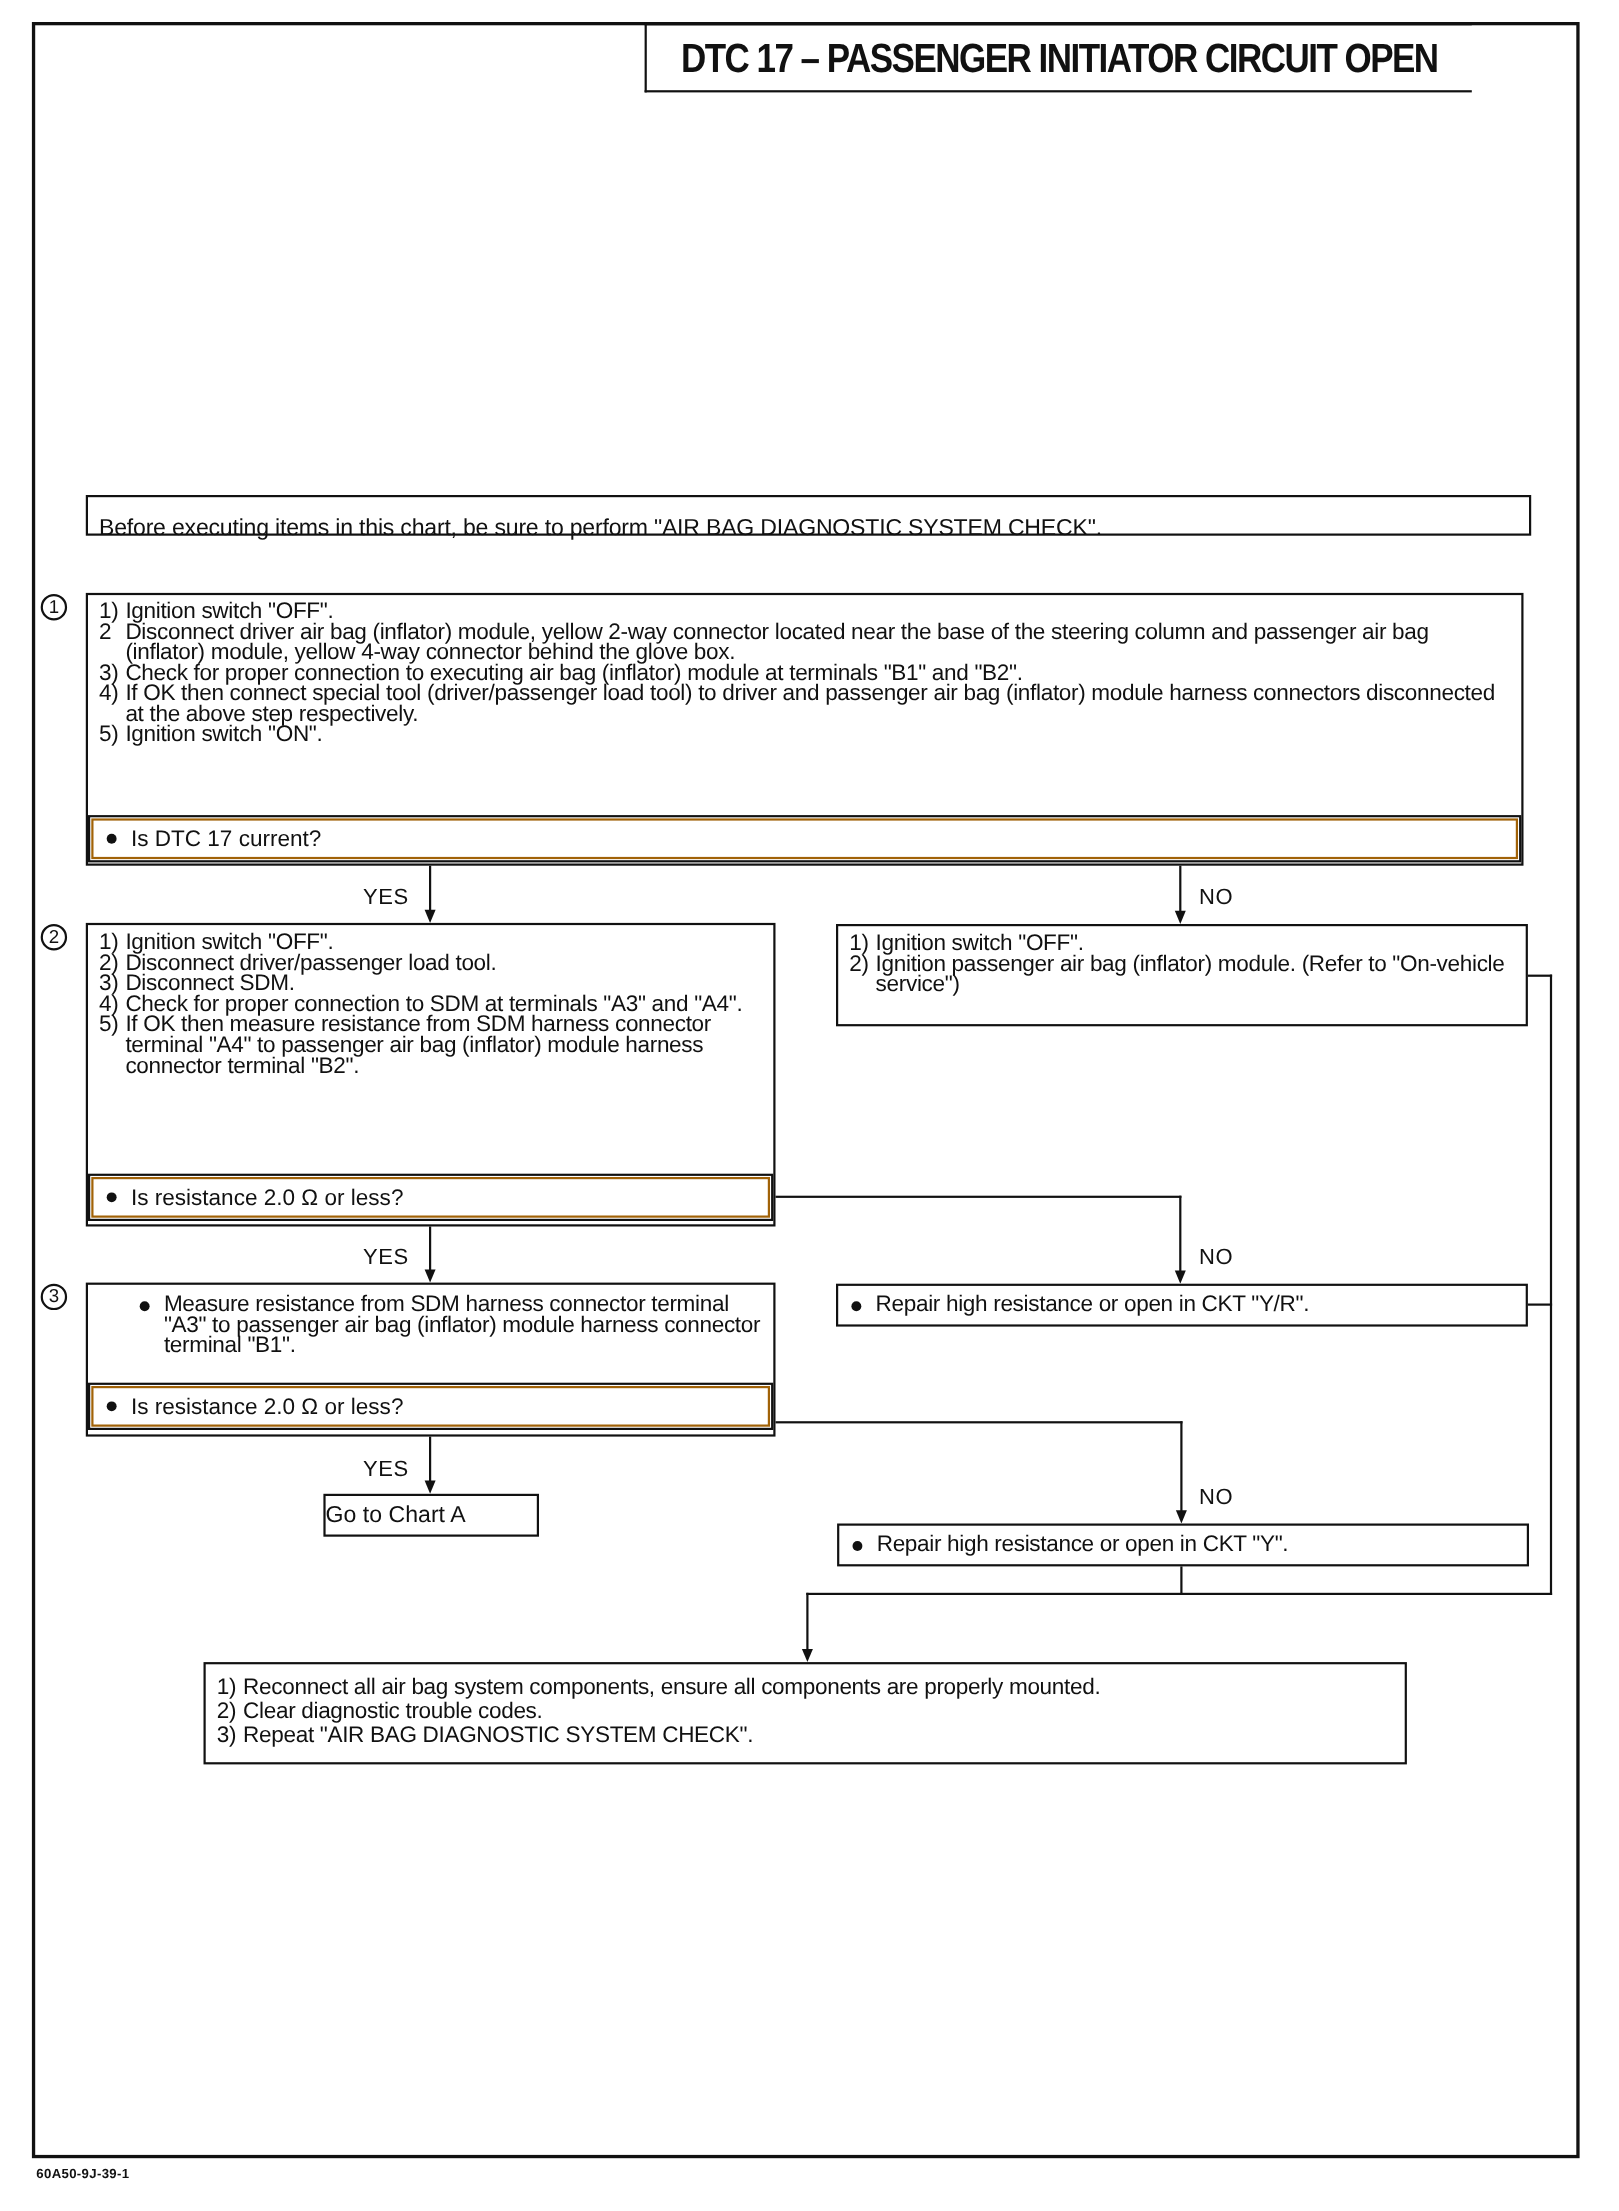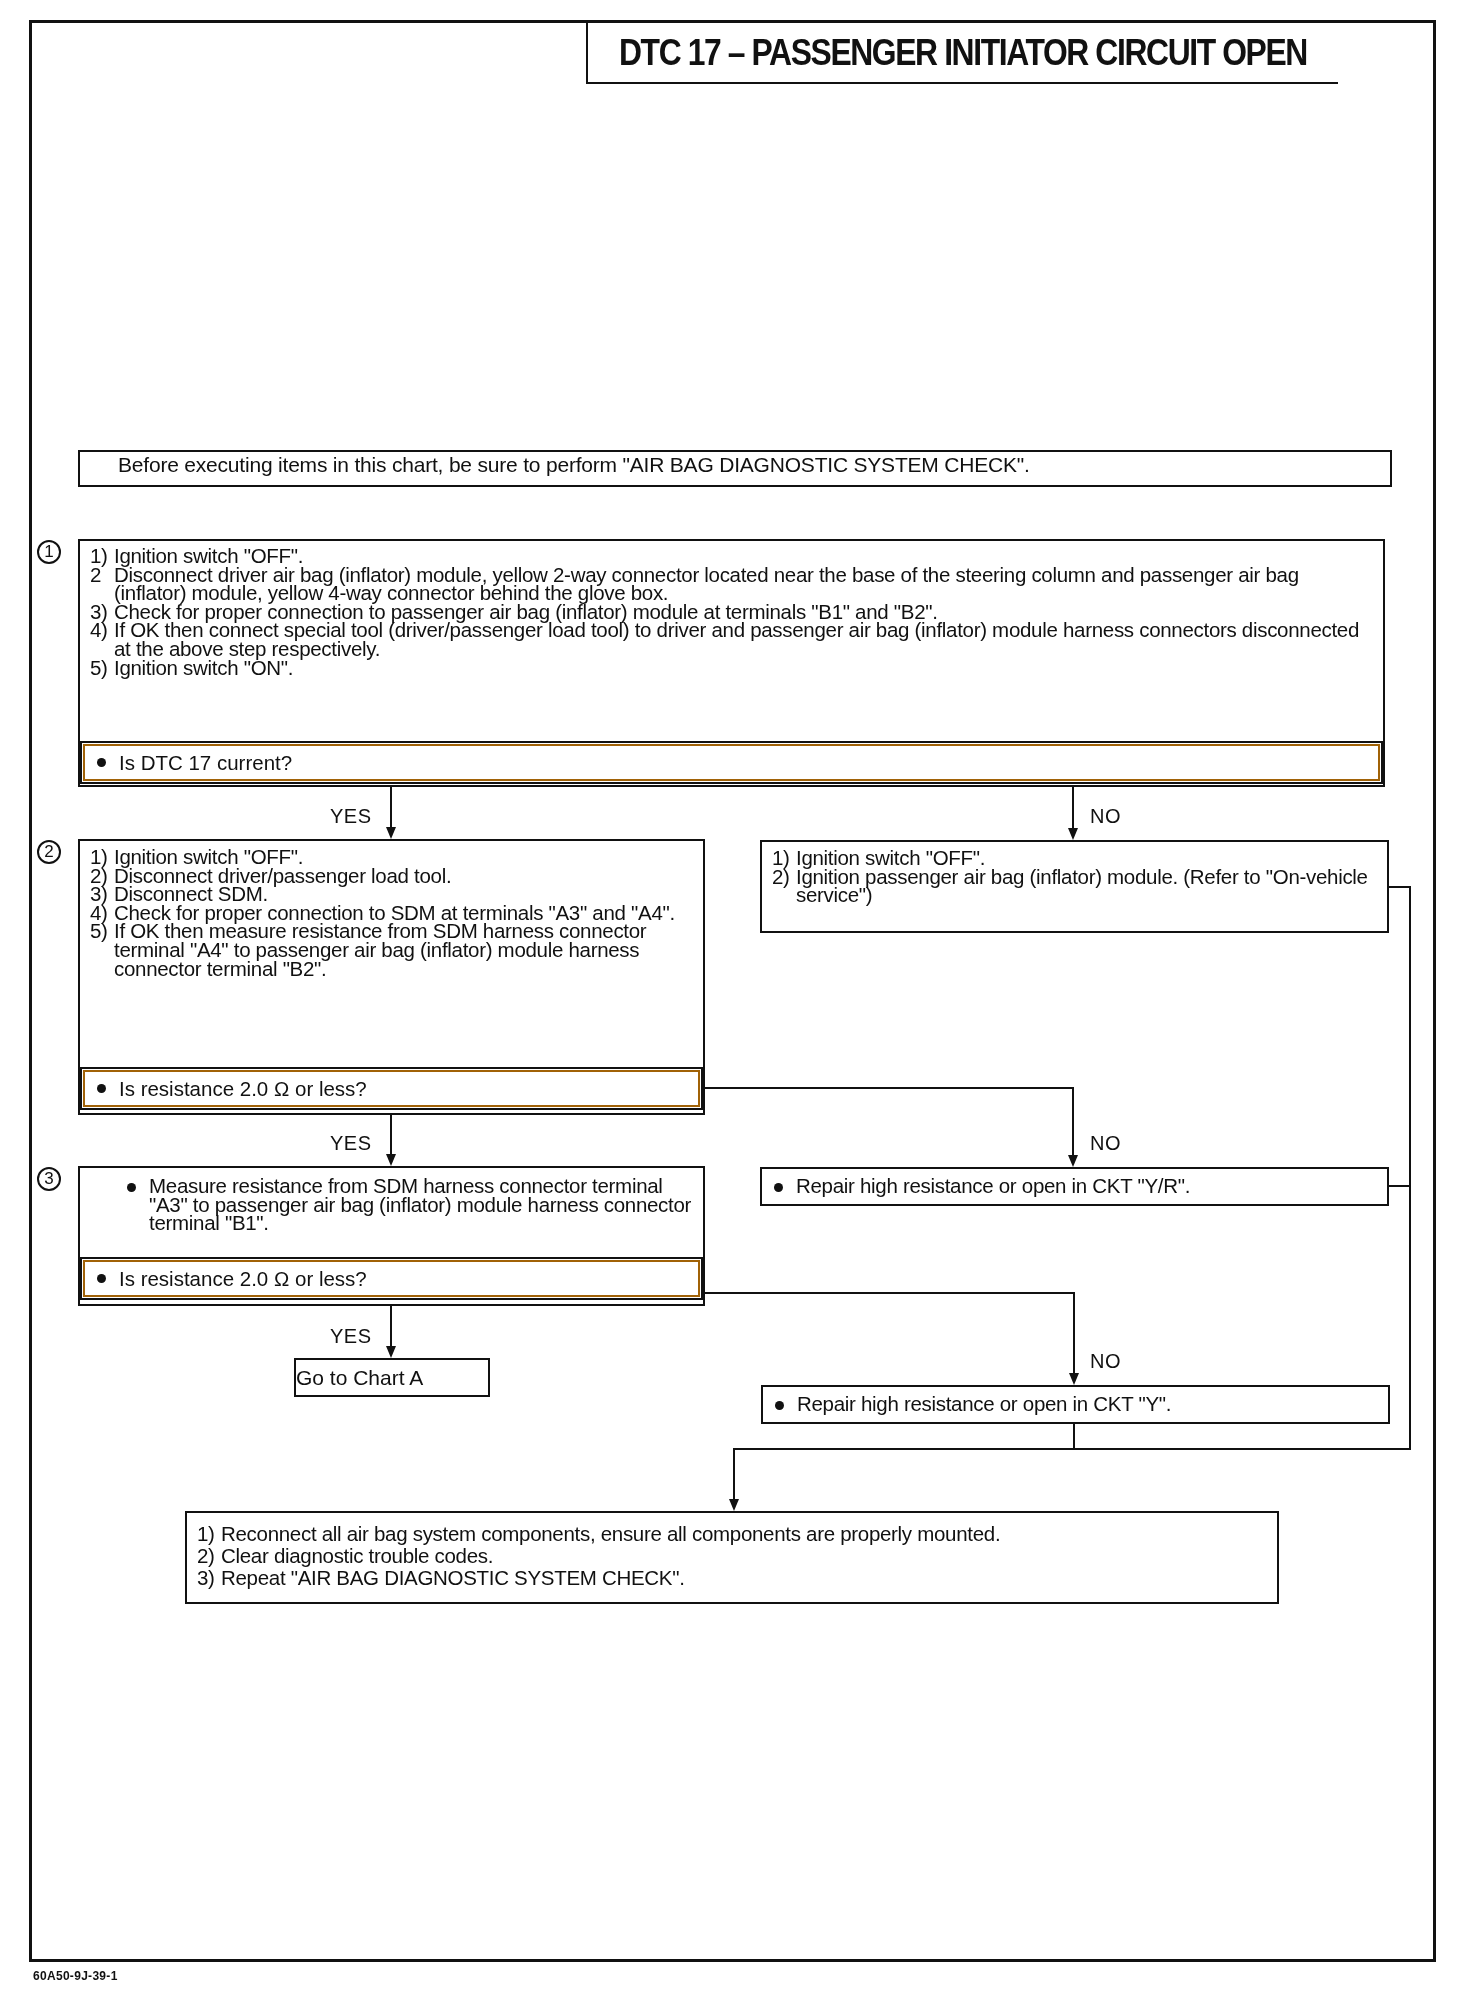--- a/index.html
+++ b/index.html
@@ -6,21 +6,21 @@
   body { width:1472px; height:2010px; position:relative; overflow:hidden;
          font-family:"Liberation Sans", "DejaVu Sans", sans-serif; color:#111; }
   .abs { position:absolute; box-sizing:border-box; }
   .frame { border:3px solid #111; }
   .box { border:2px solid #111; background:#fff; }
   .title-box { border-left:2px solid #111; border-bottom:2px solid #111; border-top:3px solid #111;
                display:flex; align-items:center; justify-content:center; }
   .title { font-weight:bold; font-size:37px; letter-spacing:-1.6px; white-space:nowrap;
            transform:scaleX(0.86); transform-origin:center; }
   .body-text { font-size:20.5px; line-height:18.6px; letter-spacing:-0.3px; }
-  .notice-text { font-size:21px; line-height:22px; padding:2px 10px; white-space:nowrap; letter-spacing:-0.2px;margin-left:28px; }
+  .notice-text { font-size:21px; line-height:22px; padding:17px 10px; white-space:nowrap; letter-spacing:-0.2px; }
   ol.steps { list-style:none; margin:0; padding:6px 8px 0 10px; }
   ol.steps li { display:flex; }
   ol.steps li .n { width:24px; flex:0 0 24px; white-space:nowrap; }
   ol.steps li .t { flex:1; }
   .q-box { border:2px solid #a16207; box-shadow:0 0 0 1px #fff, 0 0 0 3px #111; background:#fff;
            display:flex; align-items:center; padding-left:12px; font-size:20.5px; }
   .bullet { display:inline-block; width:9px; height:9px; border-radius:50%; background:#111; margin-right:13px; }
   .label { font-weight:normal; font-size:20px; letter-spacing:0.5px; }
   .circle-num { width:24px; height:24px; border:2px solid #111; border-radius:50%;
                 display:flex; align-items:center; justify-content:center; font-size:17px; }
@@ -53,21 +53,21 @@
     <li>
         <span class="n">1)</span>
         <span class="t">Ignition switch "OFF".</span>
       </li>
     <li>
         <span class="n">2</span>
         <span class="t">Disconnect driver air bag (inflator) module, yellow 2-way connector located near the base of the steering column and passenger air bag (inflator) module, yellow 4-way connector behind the glove box.</span>
       </li>
     <li>
         <span class="n">3)</span>
-        <span class="t">Check for proper connection to passenger air bag (inflator) module at terminals "B1" and "B2".</span>
+        <span class="t">Check for proper connection to executing air bag (inflator) module at terminals "B1" and "B2".</span>
       </li>
     <li>
         <span class="n">4)</span>
         <span class="t">If OK then connect special tool (driver/passenger load tool) to driver and passenger air bag (inflator) module harness connectors disconnected at the above step respectively.</span>
       </li>
     <li>
         <span class="n">5)</span>
         <span class="t">Ignition switch "ON".</span>
       </li>
   </ol>

